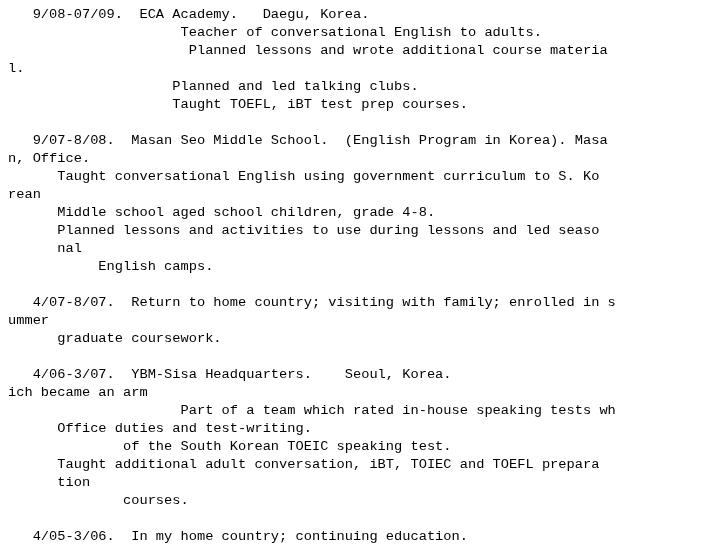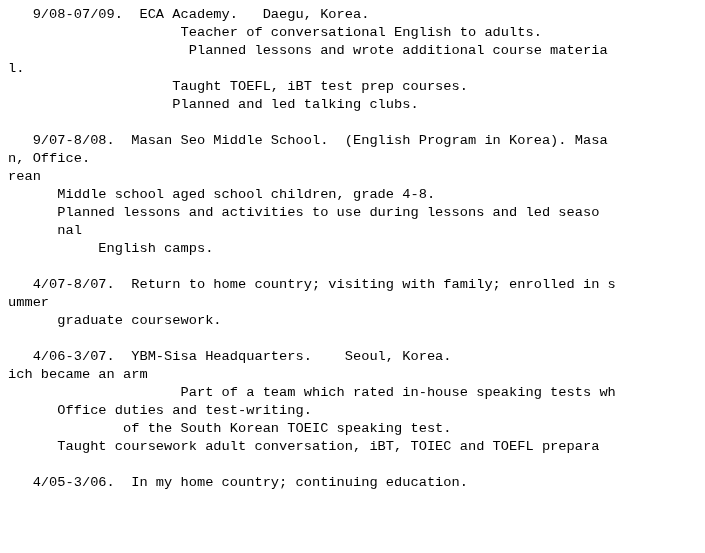--- a/index.html
+++ b/index.html
@@ -30,36 +30,39 @@
   }
 </style>
 </head>
 <body>
 
 <div class="doc-page">
   <div class="text-line">   9/08-07/09.  ECA Academy.   Daegu, Korea.</div>
   <div class="text-line">                     Teacher of conversational English to adults.</div>
   <div class="text-line">                      Planned lessons and wrote additional course materia</div>
   <div class="text-line">l.</div>
+  <div class="text-line">                    Planned and led talking clubs.</div>
   <div class="text-line">                    Taught TOEFL, iBT test prep courses.</div>
-  <div class="text-line">                    Planned and led talking clubs.</div>
   <div class="text-line"></div>
   <div class="text-line">   9/07-8/08.  Masan Seo Middle School.  (English Program in Korea). Masa</div>
   <div class="text-line">n, Office.</div>
+  <div class="text-line">      Taught conversational English using government curriculum to S. Ko</div>
   <div class="text-line">rean</div>
   <div class="text-line">      Middle school aged school children, grade 4-8.</div>
   <div class="text-line">      Planned lessons and activities to use during lessons and led seaso</div>
   <div class="text-line">      nal</div>
   <div class="text-line">           English camps.</div>
   <div class="text-line"></div>
   <div class="text-line">   4/07-8/07.  Return to home country; visiting with family; enrolled in s</div>
   <div class="text-line">ummer</div>
   <div class="text-line">      graduate coursework.</div>
   <div class="text-line"></div>
   <div class="text-line">   4/06-3/07.  YBM-Sisa Headquarters.    Seoul, Korea.</div>
   <div class="text-line">ich became an arm</div>
   <div class="text-line">                     Part of a team which rated in-house speaking tests wh</div>
   <div class="text-line">      Office duties and test-writing.</div>
   <div class="text-line">              of the South Korean TOEIC speaking test.</div>
-  <div class="text-line">      Taught coursework adult conversation, iBT, TOIEC and TOEFL prepara</div>
+  <div class="text-line">      Taught additional adult conversation, iBT, TOIEC and TOEFL prepara</div>
+  <div class="text-line">      tion</div>
+  <div class="text-line">              courses.</div>
   <div class="text-line"></div>
   <div class="text-line">   4/05-3/06.  In my home country; continuing education.</div>
 </div>
 
 </body></html>

